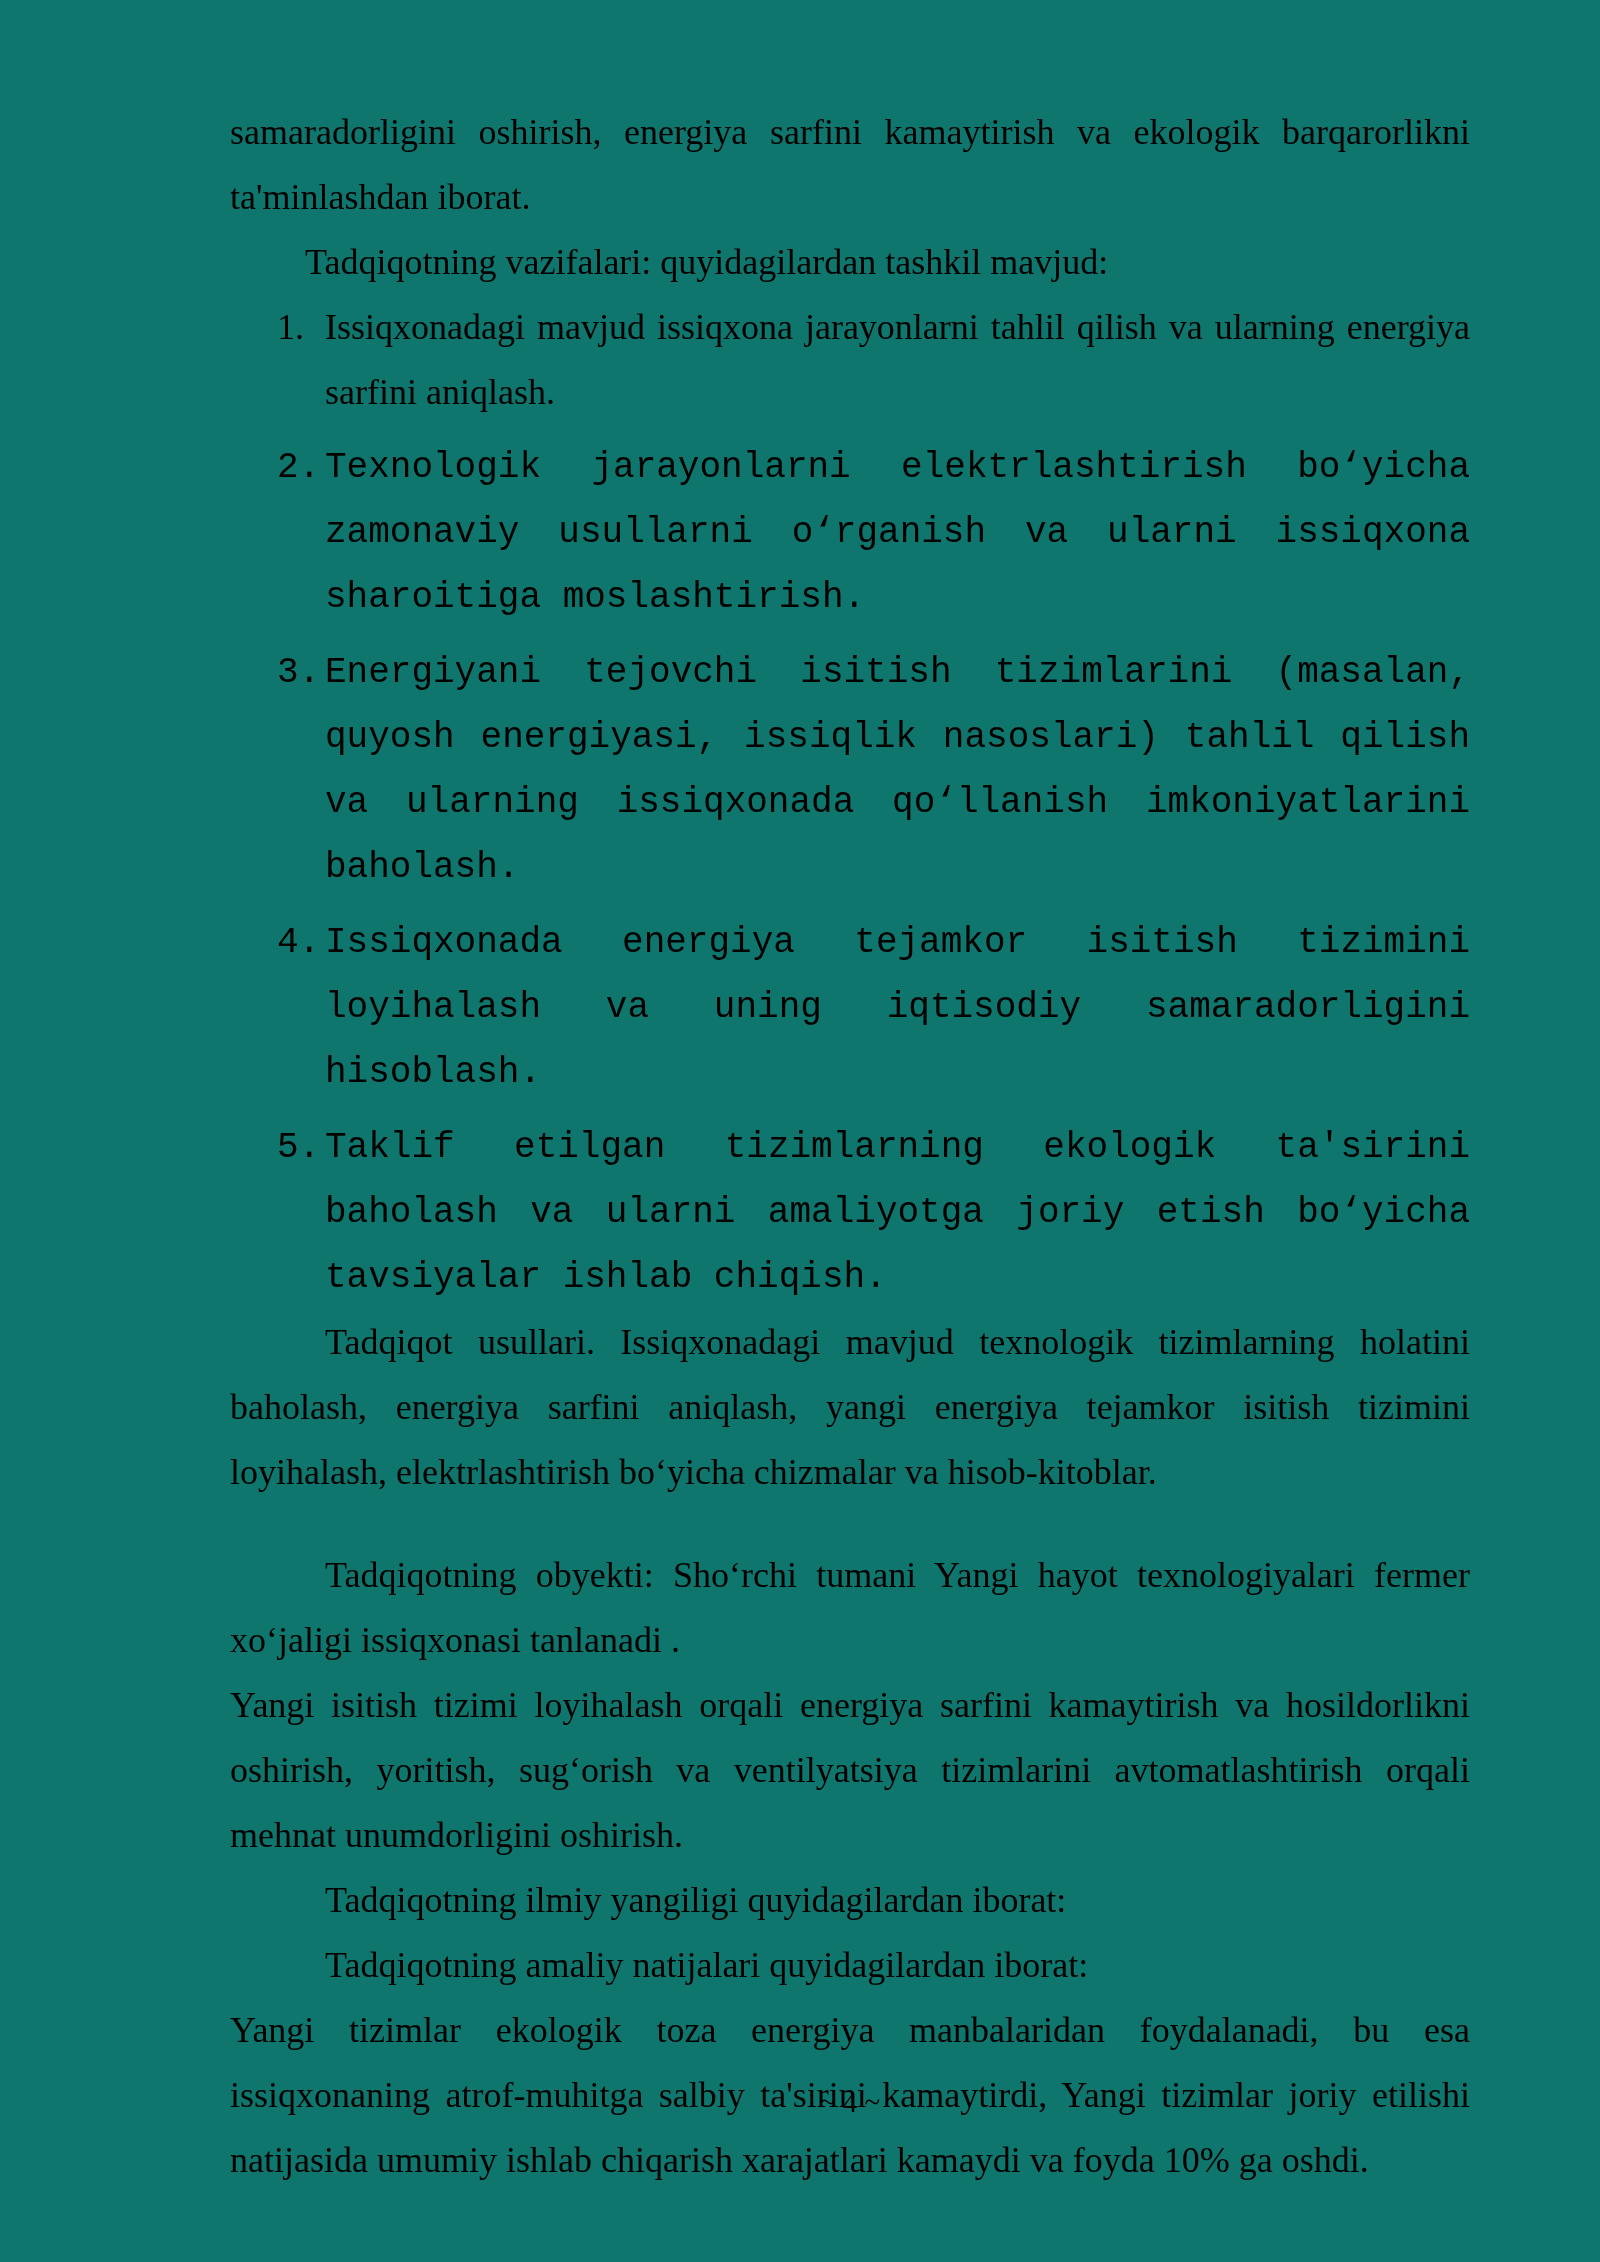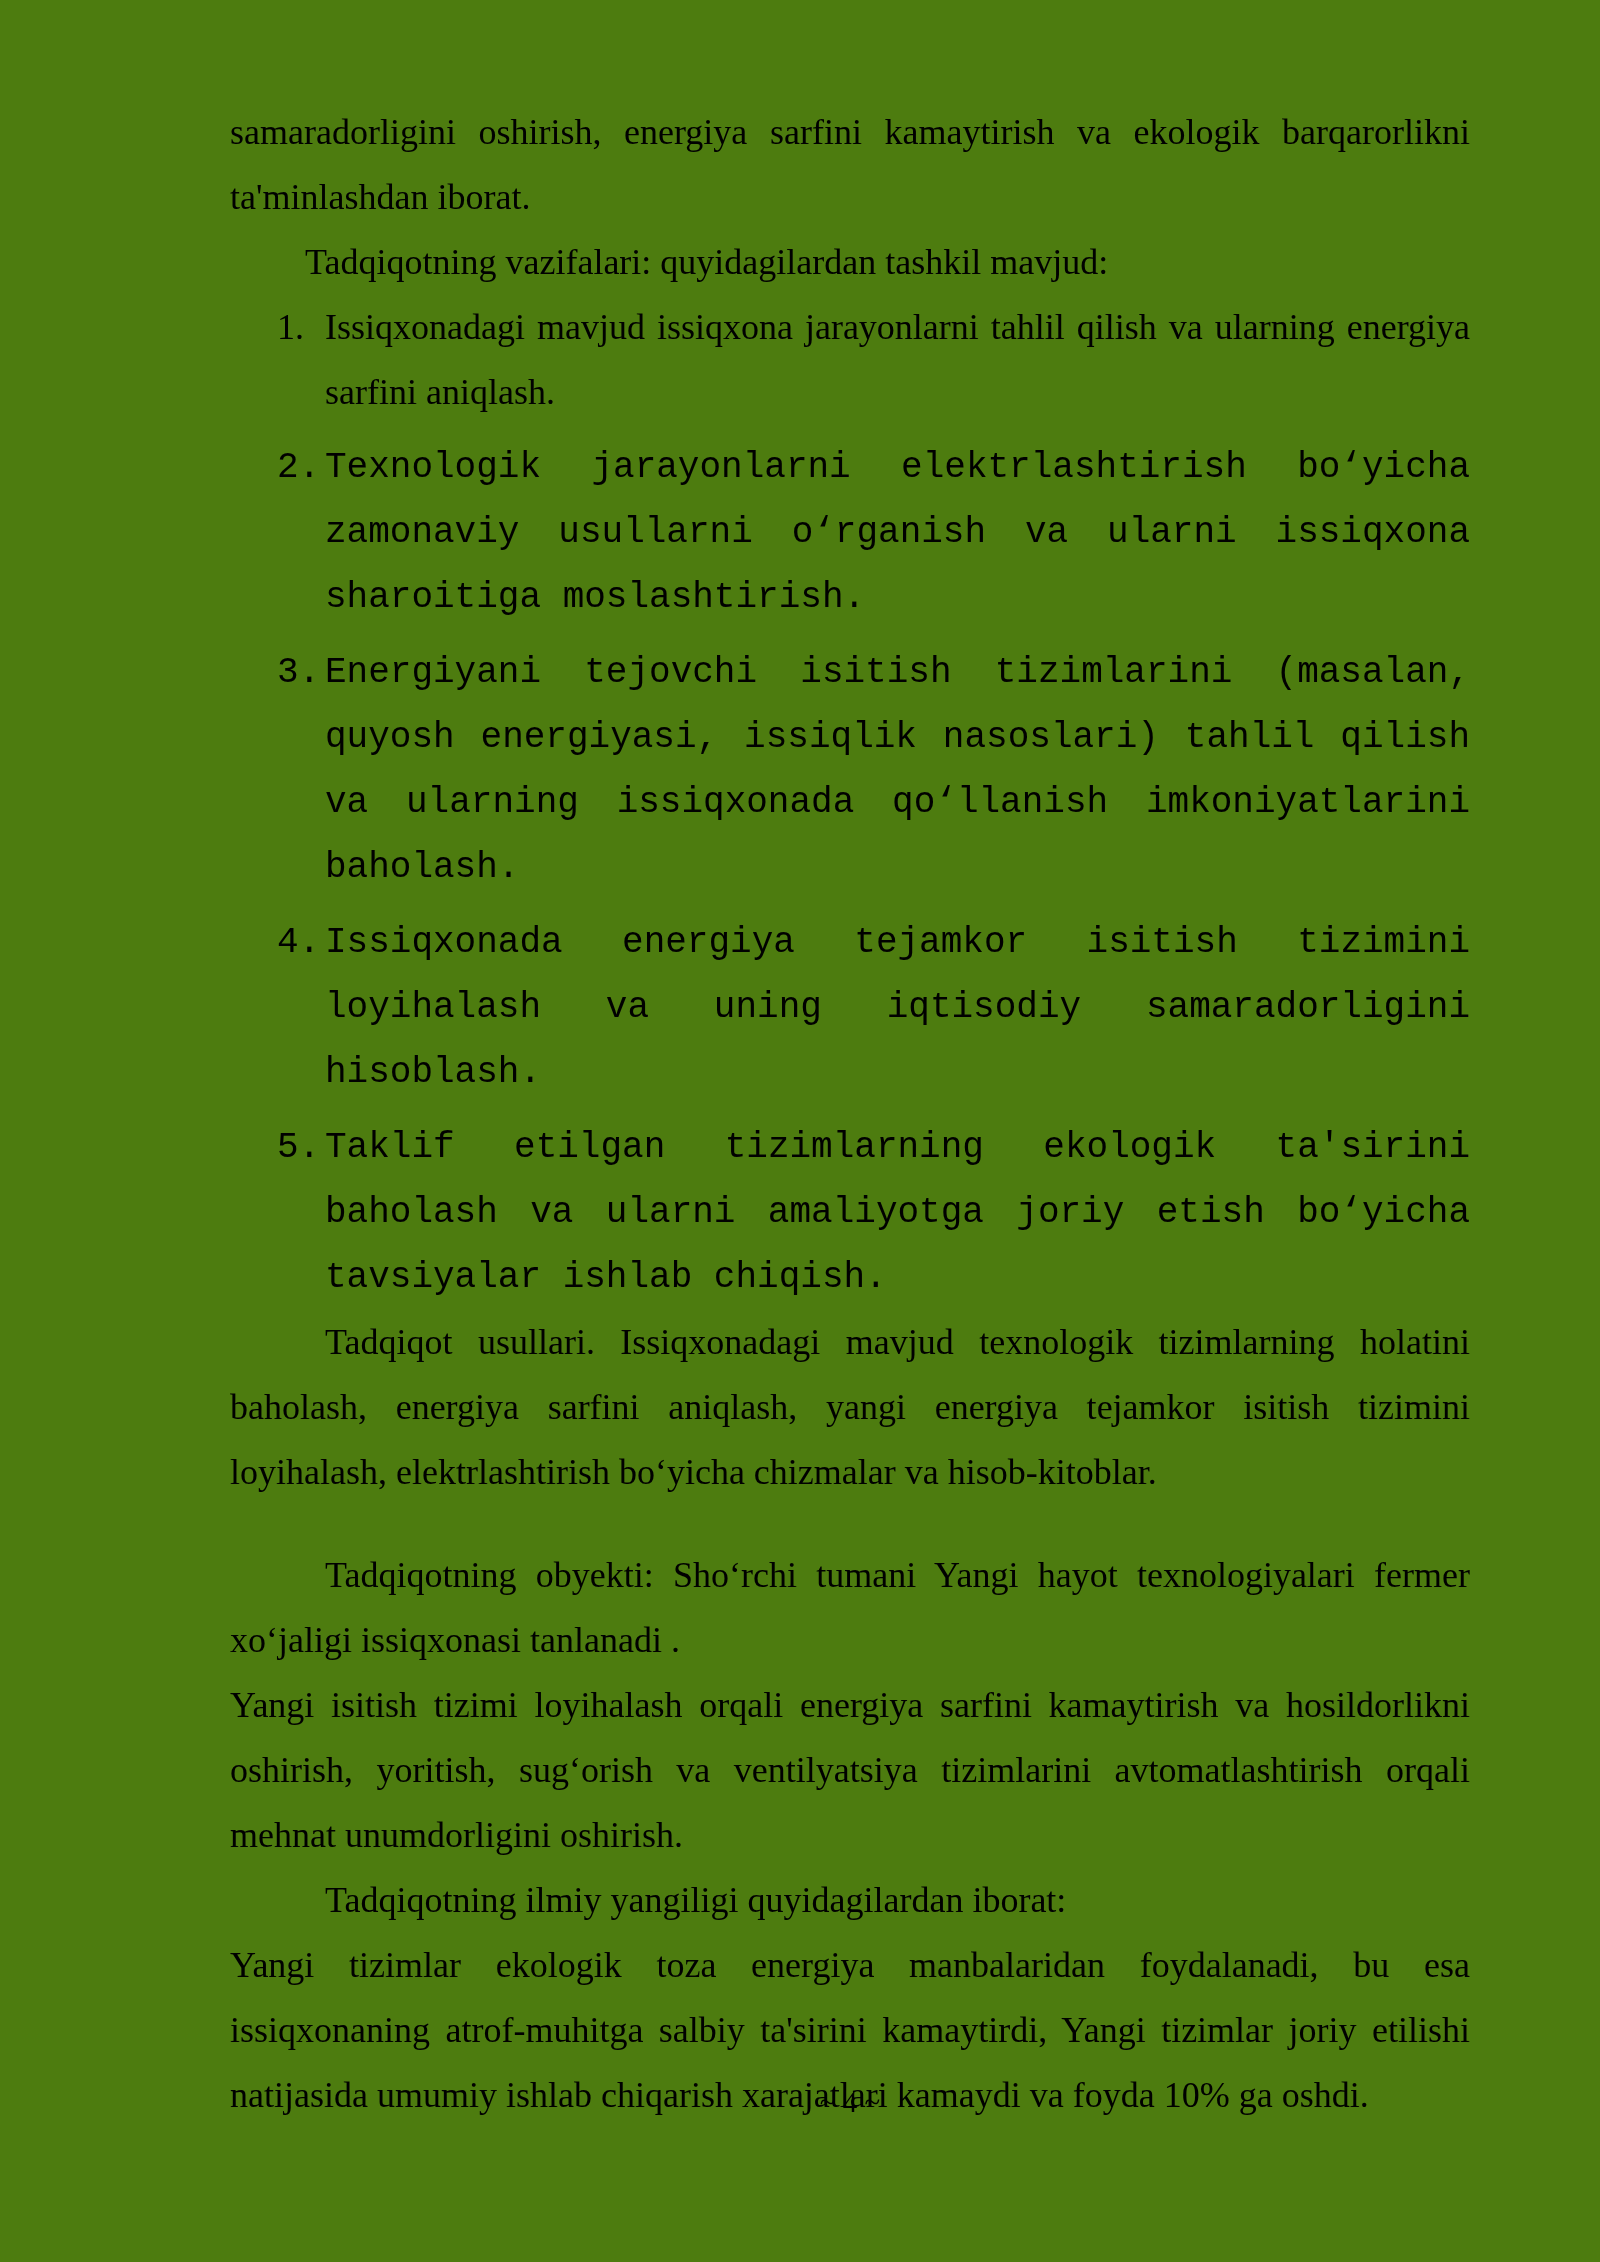--- a/index.html
+++ b/index.html
@@ -4,21 +4,21 @@
 <style>
   html, body {
     margin: 0;
     padding: 0;
     background: #ffffff;
   }
   .page {
     position: relative;
     width: 1600px;
     height: 2262px;
-    background: #4d7c0f;
+    background: #0f766e;
     color: #000000;
     font-family: "Liberation Serif", "DejaVu Serif", serif;
     font-size: 36px;
     line-height: 65px;
     overflow: hidden;
   }
   .content {
     position: absolute;
     left: 230px;
     top: 100px;
@@ -80,19 +80,20 @@
     </ol>
 
     <p class="para indent"><b>Tadqiqot usullari.</b><span> Issiqxonadagi mavjud texnologik tizimlarning holatini baholash, energiya sarfini aniqlash, yangi energiya tejamkor isitish tizimini loyihalash, elektrlashtirish bo‘yicha chizmalar va hisob-kitoblar.</span></p>
 
     <p class="para indent gap-before"><b>Tadqiqotning obyekti:</b><span> Sho‘rchi tumani Yangi hayot texnologiyalari fermer xo‘jaligi issiqxonasi tanlanadi .</span></p>
 
     <p class="para">Yangi isitish tizimi loyihalash orqali energiya sarfini kamaytirish va hosildorlikni oshirish, yoritish, sug‘orish va ventilyatsiya tizimlarini avtomatlashtirish orqali mehnat unumdorligini oshirish.</p>
 
     <p class="para indent"><b>Tadqiqotning ilmiy yangiligi</b><span> quyidagilardan iborat:</span></p>
 
+    <p class="para indent"><b>Tadqiqotning amaliy natijalari</b><span> quyidagilardan iborat:</span></p>
 
     <p class="para">Yangi tizimlar ekologik toza energiya manbalaridan foydalanadi, bu esa issiqxonaning atrof-muhitga salbiy ta'sirini kamaytirdi, Yangi tizimlar joriy etilishi natijasida umumiy ishlab chiqarish xarajatlari kamaydi va foyda 10% ga oshdi.</p>
 
   </div>
 
   <div class="footer">~ 4 ~</div>
 </div>
 
 </body></html>

